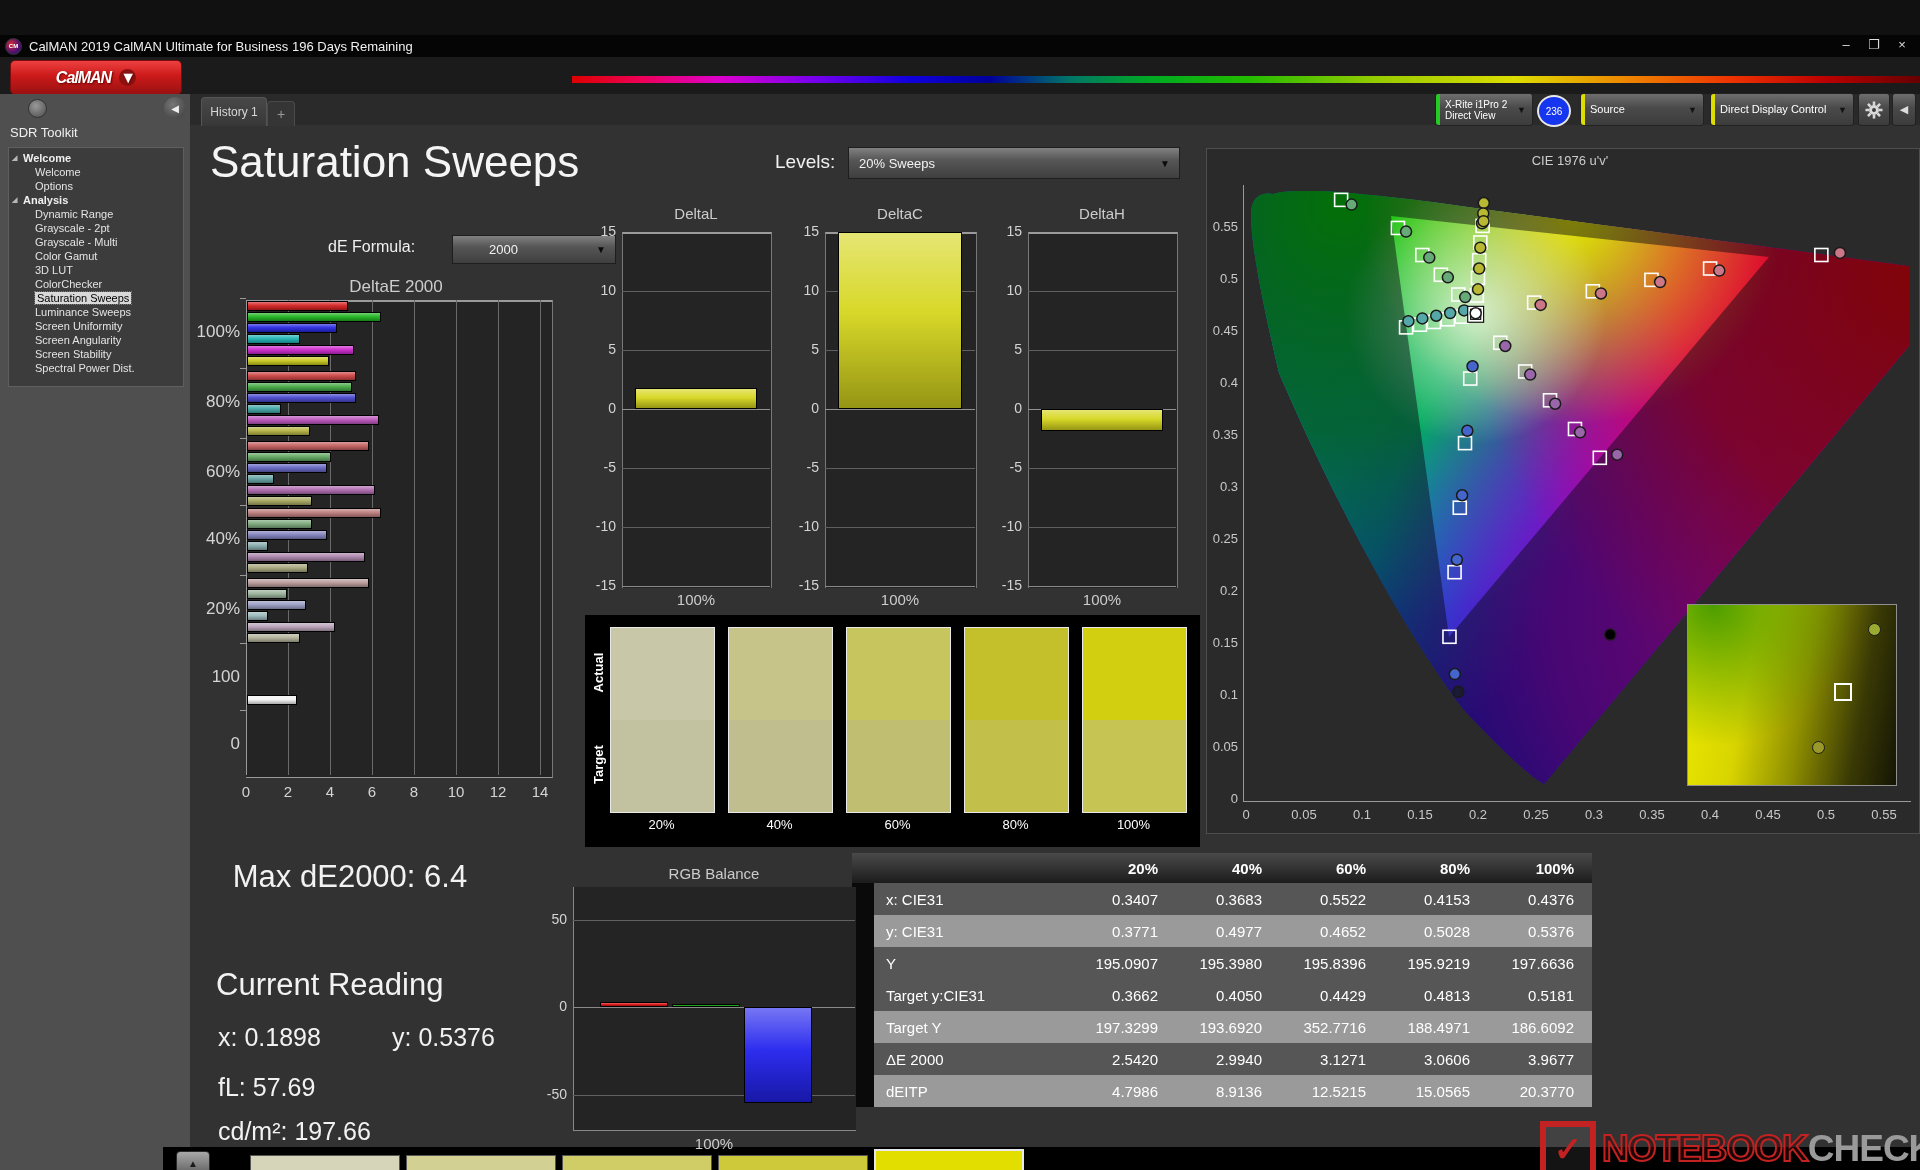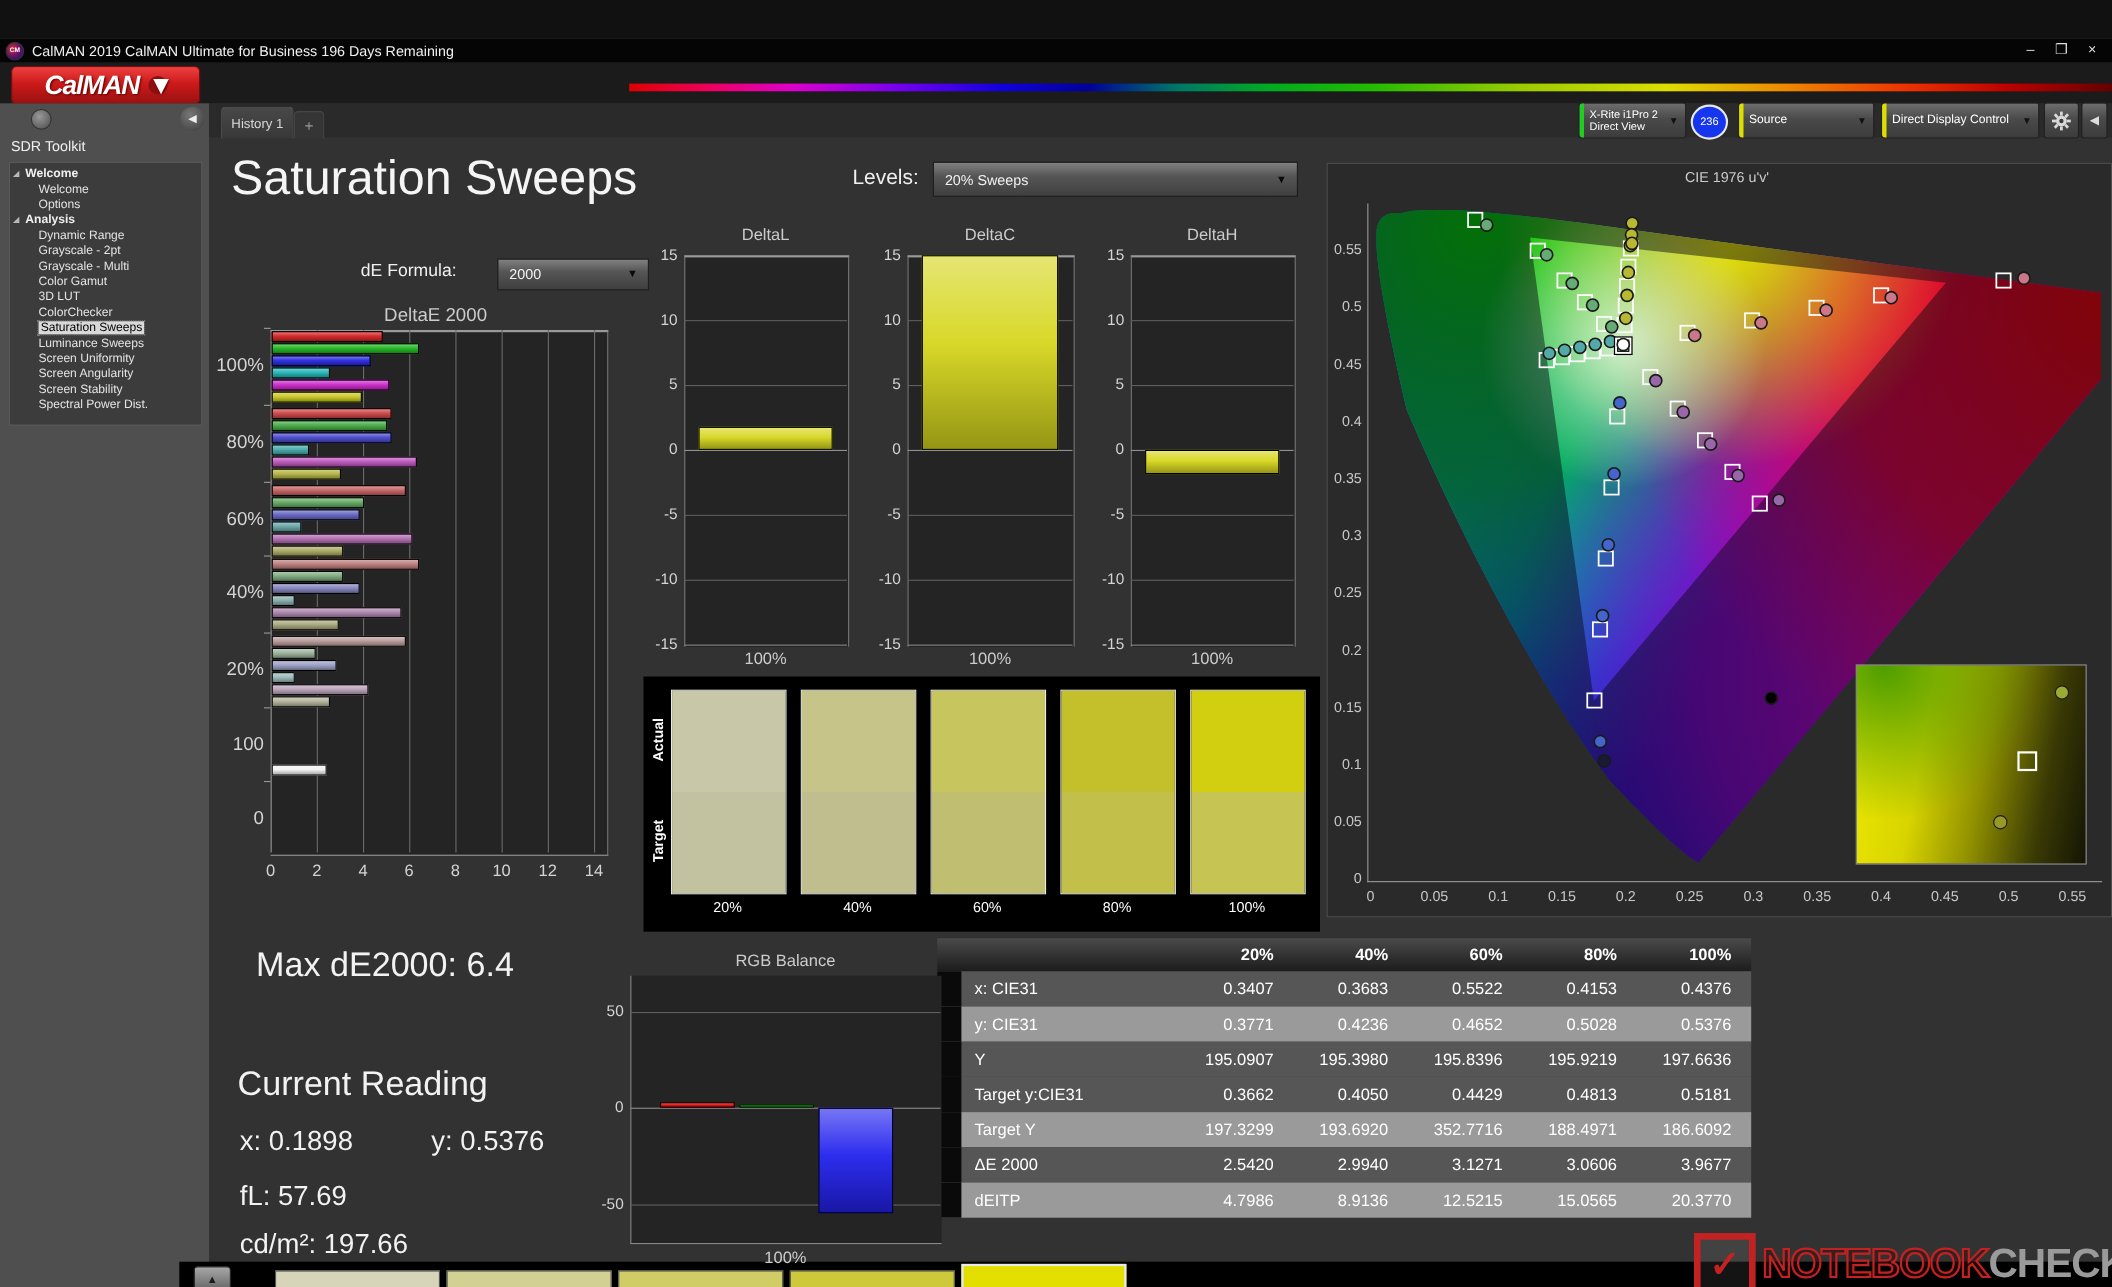--- a/index.html
+++ b/index.html
@@ -13,21 +13,21 @@
      border:1px solid #333;display:flex;align-items:center;justify-content:center;
      font-size:6px;color:#fff;font-weight:bold;}
   #titletext{font-size:13px;color:#f0f0f0;}
   #winbtns{position:absolute;right:4px;top:0;display:flex;height:22px;}
   .winbtn{width:28px;text-align:center;line-height:20px;color:#ddd;font-size:13px;}
   
   #logorow{left:0;top:22px;width:1920px;height:37px;background:#1b1b1b;}
   #calmanlogo{left:10px;top:25px;width:170px;height:33px;border-radius:5px;
      background:linear-gradient(180deg,#ee4040 0%,#cc1a1a 45%,#991111 100%);
      border:1px solid #7a0d0d;display:flex;align-items:center;justify-content:center;}
-  #calmanlogo span{font-size:24px;font-weight:bold;font-style:italic;color:#fff;letter-spacing:-1px;
+  #calmanlogo span{font-size:16px;font-weight:bold;font-style:italic;color:#fff;letter-spacing:-1px;
      text-shadow:1px 1px 2px #600;}
   #logoarrow{width:17px;height:17px;border-radius:50%;background:#8d1010;margin-left:8px;
      color:#e8b0b0;font-size:9px;text-align:center;line-height:17px;}
   #rainbow{left:572px;top:41px;width:1348px;height:7px;
      background:linear-gradient(90deg,#dd0000 0%,#ee0055 5%,#dd00cc 11%,#7700ee 18%,#1100dd 25%,
        #000099 31%,#007766 37%,#00aa22 43%,#22bb00 50%,#99cc00 60%,#dddd00 70%,#ee8800 78%,
        #ee3300 86%,#bb0000 93%,#660000 100%);}
   
   #tabsrow{left:190px;top:59px;width:1730px;height:31px;background:#2a2a2a;}
   #tab-history{left:201px;top:62px;width:64px;height:28px;background:linear-gradient(180deg,#484848,#383838);
@@ -59,21 +59,21 @@
   .sb-item.sel span{background:#d9d9d9;color:#000;outline:1px dotted #777;padding:0 2px;}
   
   #pagetitle{left:210px;top:102px;font-size:44px;color:#f5f5f5;letter-spacing:0;}
   #levels-label{left:775px;top:116px;font-size:19px;color:#f0f0f0;}
   .dropdown{background:linear-gradient(180deg,#818181 0%,#565656 40%,#3f3f3f 100%);
      border:1px solid #1e1e1e;display:flex;align-items:center;}
   .dropdown .dtext{flex:1;padding-left:10px;font-size:13px;color:#f2f2f2;}
   .dropdown .darr{color:#0a0a0a;font-size:10px;padding-right:9px;}
   #dd-levels{left:848px;top:112px;width:330px;height:30px;}
   #formula-label{left:328px;top:203px;font-size:16px;color:#f0f0f0;}
-  #dd-formula{left:452px;top:200px;width:136px;height:27px;}
+  #dd-formula{left:452px;top:200px;width:136px;height:27px;padding-left:26px;}
   
   .ctitle{font-size:16px;color:#cccccc;text-align:center;}
   .ticklab{font-size:14px;color:#d4d4d4;text-align:right;}
   .xlab{font-size:15px;color:#cccccc;text-align:center;}
   .plot{position:absolute;background:#242424;border-top:2px solid #9a9a9a;
      border-left:1px solid #787878;border-right:1px solid #787878;}
   .bar{position:absolute;border:1px solid #000;box-sizing:border-box;}
   
   #swpanel{left:585px;top:580px;width:615px;height:232px;background:#000;}
   .rotlab{position:absolute;color:#fff;font-size:13px;font-weight:bold;transform:rotate(-90deg);
@@ -406,21 +406,21 @@
         <div class="cv">0.3407</div>
         <div class="cv">0.3683</div>
         <div class="cv">0.5522</div>
         <div class="cv">0.4153</div>
         <div class="cv">0.4376</div>
       </div>
       <div class="trow" style="background: rgb(154, 154, 154);">
         <div class="c0"></div>
         <div class="cl">y: CIE31</div>
         <div class="cv">0.3771</div>
-        <div class="cv">0.4236</div>
+        <div class="cv">0.4977</div>
         <div class="cv">0.4652</div>
         <div class="cv">0.5028</div>
         <div class="cv">0.5376</div>
       </div>
       <div class="trow" style="background: rgb(86, 86, 86);">
         <div class="c0"></div>
         <div class="cl">Y</div>
         <div class="cv">195.0907</div>
         <div class="cv">195.3980</div>
         <div class="cv">195.8396</div>

